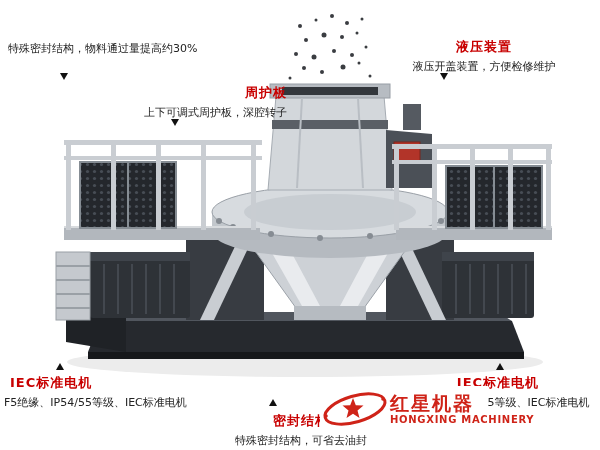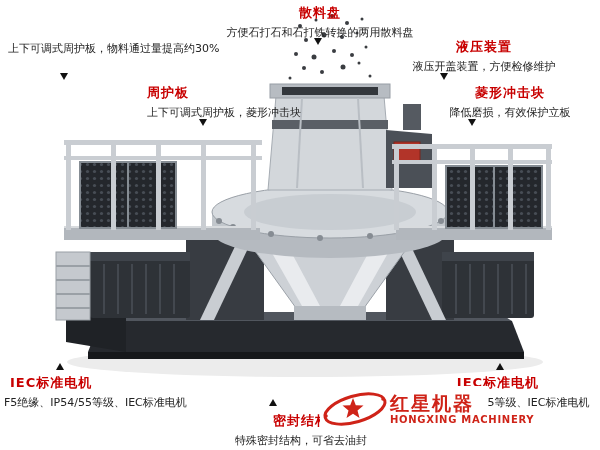--- a/index.html
+++ b/index.html
@@ -19,21 +19,21 @@
   .tri-down { border-left:4.5px solid transparent; border-right:4.5px solid transparent; border-top:7px solid #111; }
   .tri-up   { border-left:4.5px solid transparent; border-right:4.5px solid transparent; border-bottom:7px solid #111; }
 
   .ann-scatter   { left:206px; top:4px;   width:228px; text-align:center; }
   .ann-scatter .tri   { left:108px; top:34px; }
   .ann-rotor     { left:8px;   top:38px; }
   .ann-rotor .ann-title { padding-left:10px; }
   .ann-rotor .tri     { left:52px;  top:35px; }
   .ann-hydraulic { left:402px; top:38px;  width:164px; text-align:center; }
   .ann-hydraulic .tri { left:38px;  top:35px; }
-  .ann-guard     { left:119px; top:84px;  width:168px; text-align:left;margin-left:28px; }
+  .ann-guard     { left:119px; top:84px;  width:168px; text-align:right; }
   .ann-guard .tri     { left:52px;  top:35px; }
   .ann-impact    { left:440px; top:84px;  width:140px; text-align:center; }
   .ann-impact .tri    { left:28px;  top:35px; }
   .ann-motor-left{ left:4px;   top:374px; }
   .ann-motor-left .ann-title { padding-left:6px; }
   .ann-motor-left .tri{ left:52px;  top:-11px; }
   .ann-seal      { left:225px; top:412px; width:152px; text-align:center; }
   .ann-seal .tri      { left:44px;  top:-13px; }
   .ann-motor-right{ left:396px; top:374px; width:204px; text-align:center; }
   .ann-motor-right .tri{ left:100px; top:-11px; }
@@ -200,48 +200,38 @@
         <circle cx="366" cy="47" r="1.5"></circle>
       <circle cx="304" cy="68" r="2"></circle>
         <circle cx="322" cy="72" r="2"></circle>
         <circle cx="343" cy="67" r="2.5"></circle>
       <circle cx="359" cy="63" r="1.5"></circle>
         <circle cx="290" cy="78" r="1.5"></circle>
         <circle cx="370" cy="76" r="1.5"></circle>
     </g>
   </svg>
 
-  <div class="ann ann-scatter">
-    <div class="ann-title">散料盘</div>
-    <div class="ann-desc">方便石打石和石打铁转换的两用散料盘</div>
-    <span class="tri tri-down"></span>
-  </div>
 
   <div class="ann ann-rotor">
-    <div class="ann-desc">上下可调式周护板，物料通过量提高约30%</div>
+    <div class="ann-desc">特殊密封结构，物料通过量提高约30%</div>
     <span class="tri tri-down"></span>
   </div>
 
   <div class="ann ann-hydraulic">
     <div class="ann-title">液压装置</div>
     <div class="ann-desc">液压开盖装置，方便检修维护</div>
     <span class="tri tri-down"></span>
   </div>
 
   <div class="ann ann-guard">
     <div class="ann-title">周护板</div>
-    <div class="ann-desc">上下可调式周护板，菱形冲击块</div>
+    <div class="ann-desc">上下可调式周护板，深腔转子</div>
     <span class="tri tri-down"></span>
   </div>
 
-  <div class="ann ann-impact">
-    <div class="ann-title">菱形冲击块</div>
-    <div class="ann-desc">降低磨损，有效保护立板</div>
-    <span class="tri tri-down"></span>
-  </div>
 
   <div class="ann ann-motor-left">
     <span class="tri tri-up"></span>
     <div class="ann-title">IEC标准电机</div>
     <div class="ann-desc">F5绝缘、IP54/55等级、IEC标准电机</div>
   </div>
 
   <div class="ann ann-seal">
     <span class="tri tri-up"></span>
     <div class="ann-title">密封结构</div>

